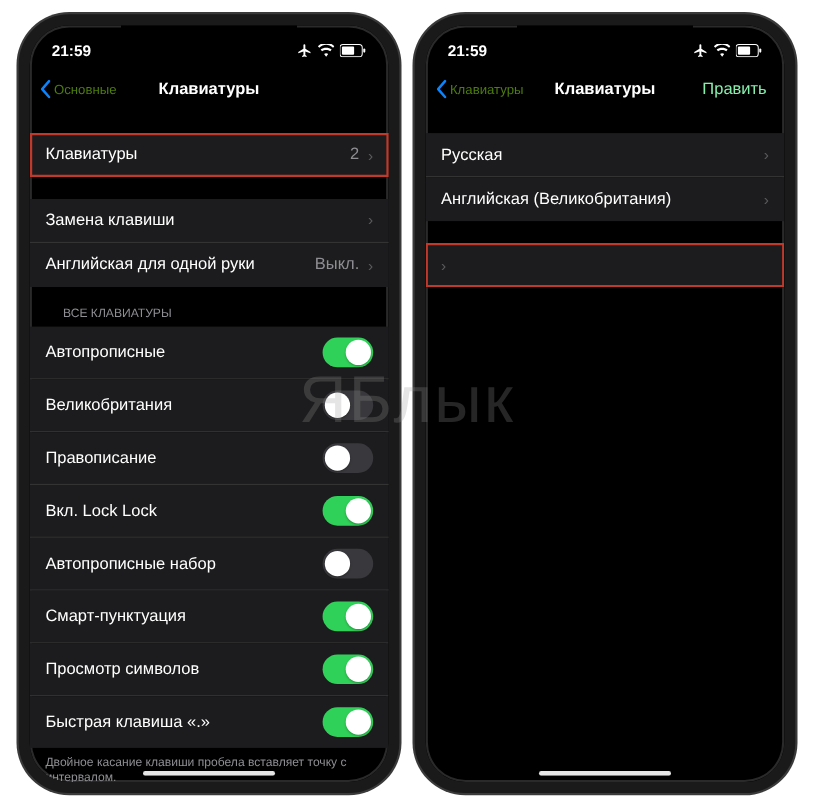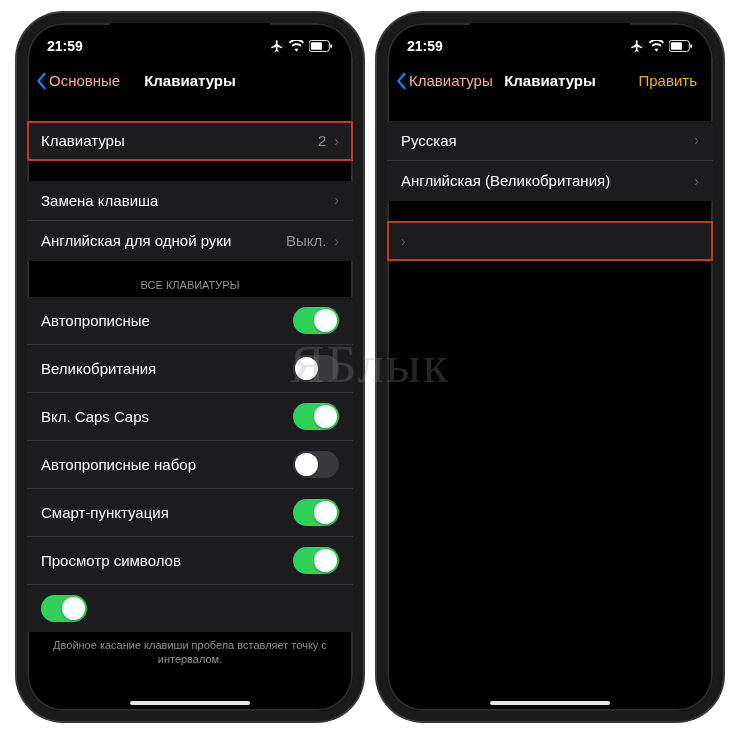--- a/index.html
+++ b/index.html
@@ -12,37 +12,36 @@
     justify-content: center;
     align-items: center;
     gap: 14px;
     position: relative;
   }
   .watermark {
     position: absolute;
     top: 50%;
     left: 50%;
     transform: translate(-50%, -55%);
-    font-size: 52px;
+    font-size: 60px;
     color: rgba(150,150,150,0.25);
-    font-family: Liberation Serif, serif;
+    font-family: Liberation Sans, sans-serif;
     letter-spacing: 2px;
     pointer-events: none;
     z-index: 10;
   }
   .phone {
     width: 346px;
     height: 708px;
     background: #000;
     border-radius: 46px;
     border: 10px solid #1a1a1a;
     box-shadow: 0 0 0 2px #3a3a3a, inset 0 0 0 2px #2a2a2a;
     position: relative;
     overflow: hidden;
-    text-align: center;
   }
   .notch {
     position: absolute;
     top: 0;
     left: 50%;
     transform: translateX(-50%);
     width: 160px;
     height: 26px;
     background: #000;
     border-bottom-left-radius: 16px;
@@ -63,47 +62,48 @@
   .nav-bar {
     height: 40px;
     display: flex;
     align-items: center;
     justify-content: space-between;
     padding: 0 8px;
     color: #fff;
     position: relative;
   }
   .nav-back {
-    color: #fca5a5;
-    display: flex;
-    align-items: center;
-    font-size: 15px;
+    color: #4d7c0f;
+    display: flex;
+    align-items: center;
+    font-size: 12px;
     gap: 2px;
   }
   .nav-title {
     position: absolute;
     left: 50%;
     transform: translateX(-50%);
     font-size: 15px;
     font-weight: 600;
   }
   .nav-action {
-    color: #eab308;
+    color: #86efac;
     font-size: 15px;
     padding-right: 8px;
   }
   .content {
     overflow-y: auto;
     height: calc(100% - 78px);
   }
   .section-header {
     color: #8e8e93;
     font-size: 11px;
     text-transform: uppercase;
-    padding: 18px 1px 6px;
+    padding: 18px 14px 6px;
+    margin-left: 16px;
   }
   .section-footer {
     color: #8e8e93;
     font-size: 11px;
     padding: 6px 14px 10px;
     line-height: 1.3;
   }
   .cell {
     background: #1c1c1e;
     min-height: 40px;
@@ -209,21 +209,21 @@
       <div class="cell highlight">
         <span>Клавиатуры</span>
         <div class="cell-right">
           <span>2</span>
           <span class="chevron">›</span>
         </div>
       </div>
     </div>
     <div class="group">
       <div class="cell">
-        <span>Замена клавиша</span>
+        <span>Замена клавиши</span>
         <span class="chevron">›</span>
       </div>
       <div class="cell">
         <span>Английская для одной руки</span>
         <div class="cell-right">
           <span>Выкл.</span>
           <span class="chevron">›</span>
         </div>
       </div>
     </div>
@@ -231,36 +231,41 @@
     <div>
       <div class="cell">
         <span>Автопрописные</span>
         <div class="toggle on"></div>
       </div>
       <div class="cell">
         <span>Великобритания</span>
         <div class="toggle"></div>
       </div>
       <div class="cell">
-        <span>Вкл. Caps Caps</span>
+        <span>Правописание</span>
+        <div class="toggle"></div>
+      </div>
+      <div class="cell">
+        <span>Вкл. Lock Lock</span>
         <div class="toggle on"></div>
       </div>
       <div class="cell">
         <span>Автопрописные набор</span>
         <div class="toggle"></div>
       </div>
       <div class="cell">
         <span>Смарт-пунктуация</span>
         <div class="toggle on"></div>
       </div>
       <div class="cell">
         <span>Просмотр символов</span>
         <div class="toggle on"></div>
       </div>
       <div class="cell">
+        <span>Быстрая клавиша «.»</span>
         <div class="toggle on"></div>
       </div>
     </div>
     <div class="section-footer">Двойное касание клавиши пробела вставляет точку с интервалом.</div>
 
   </div>
   <div class="home-indicator"></div>
 </div>
 
 <div class="phone">

